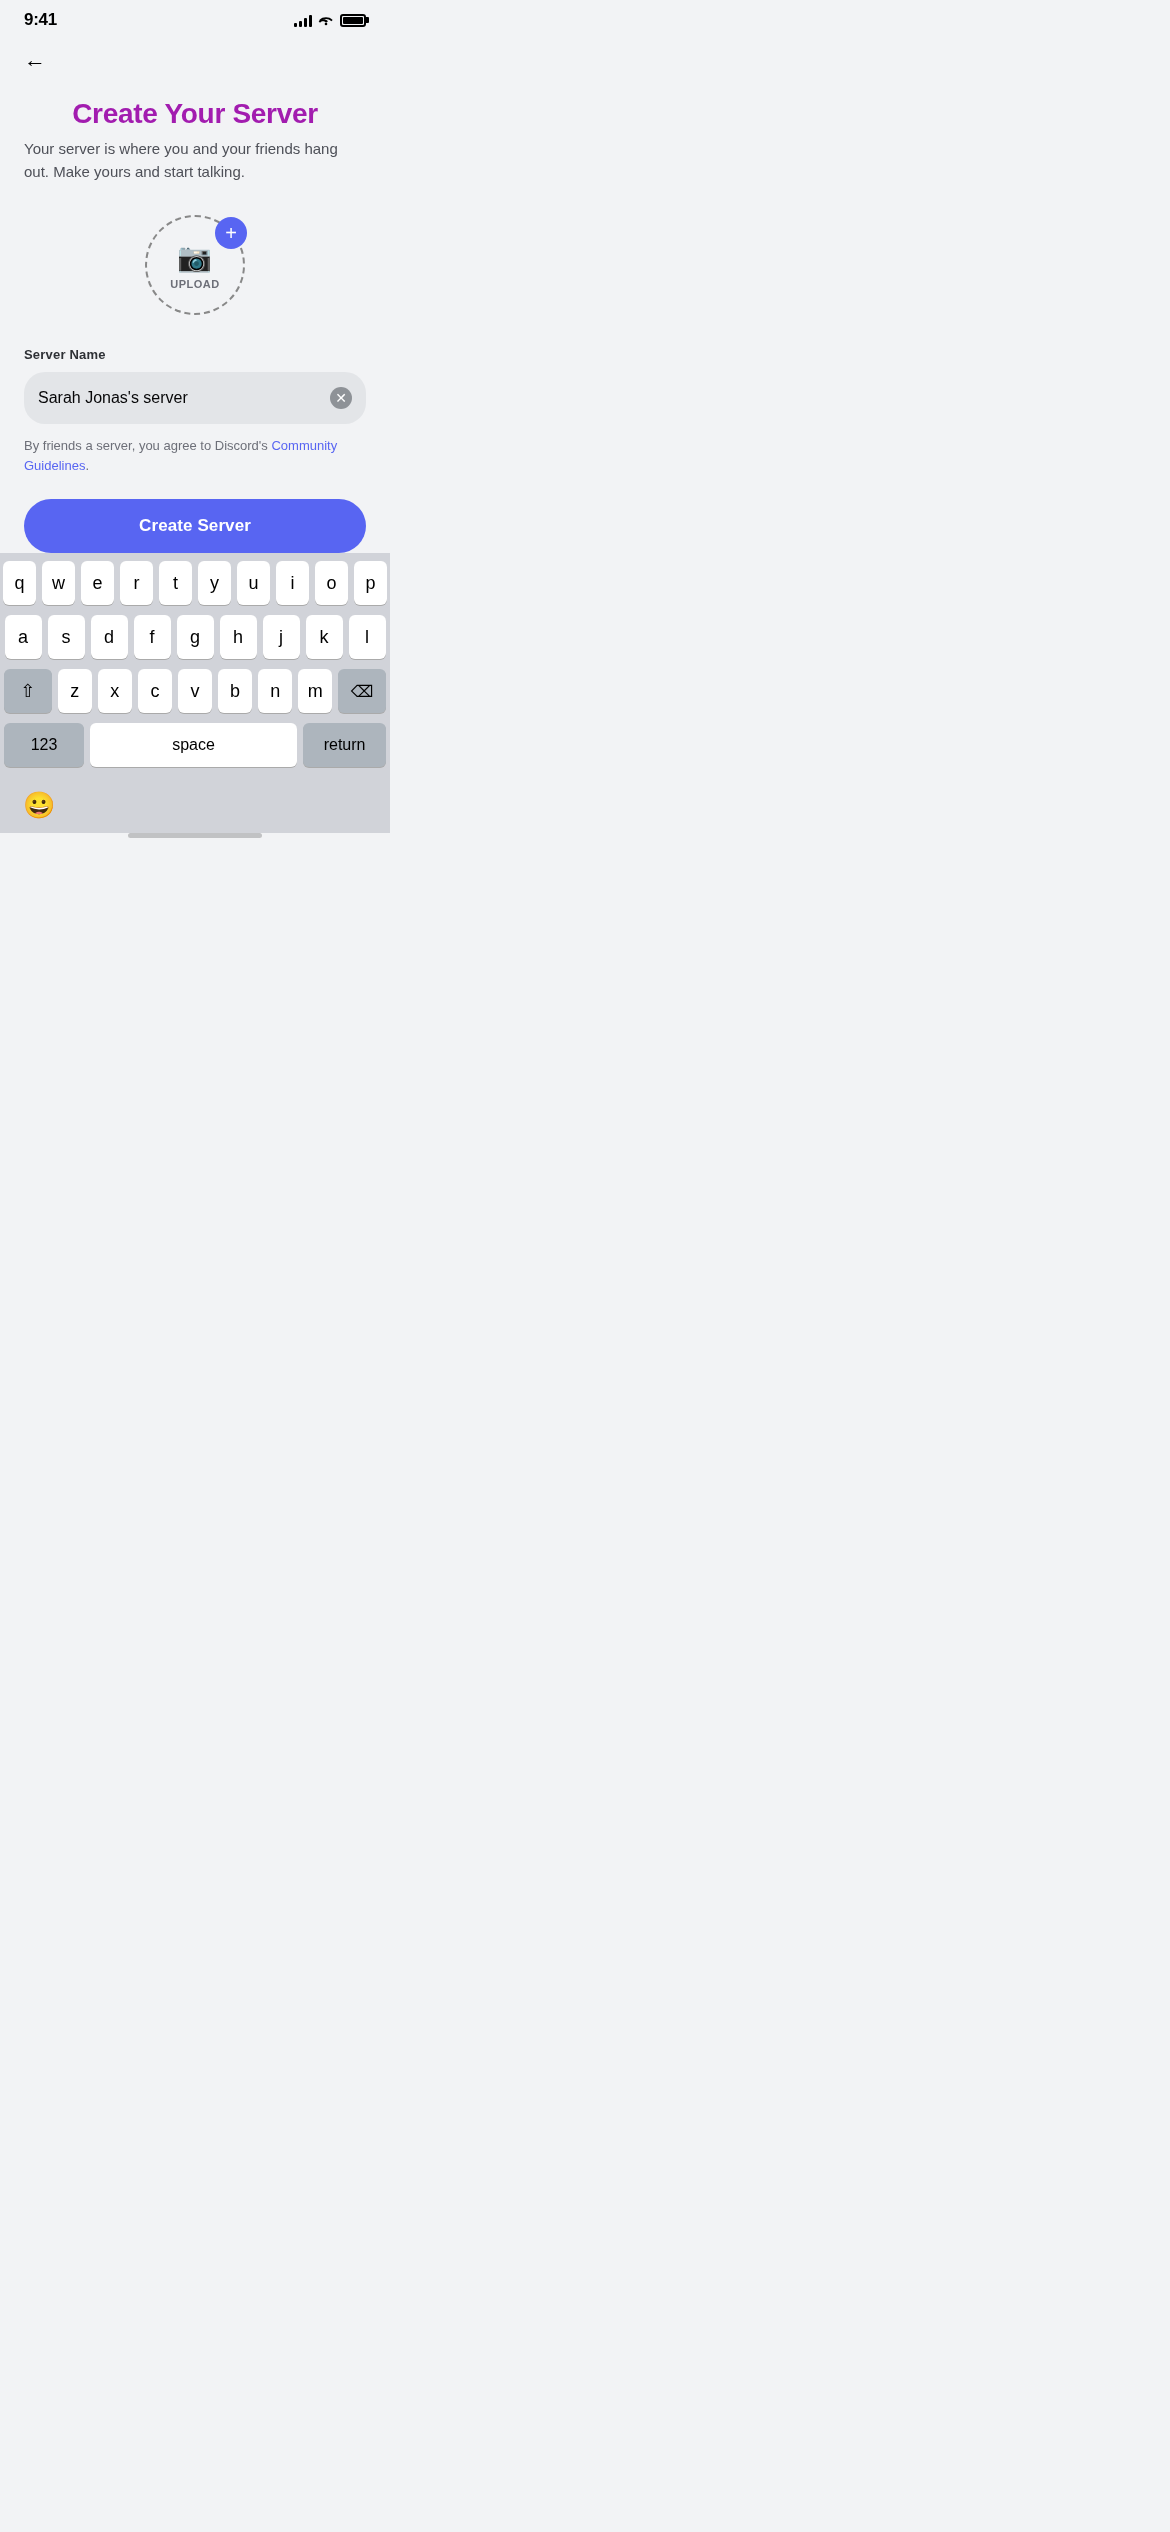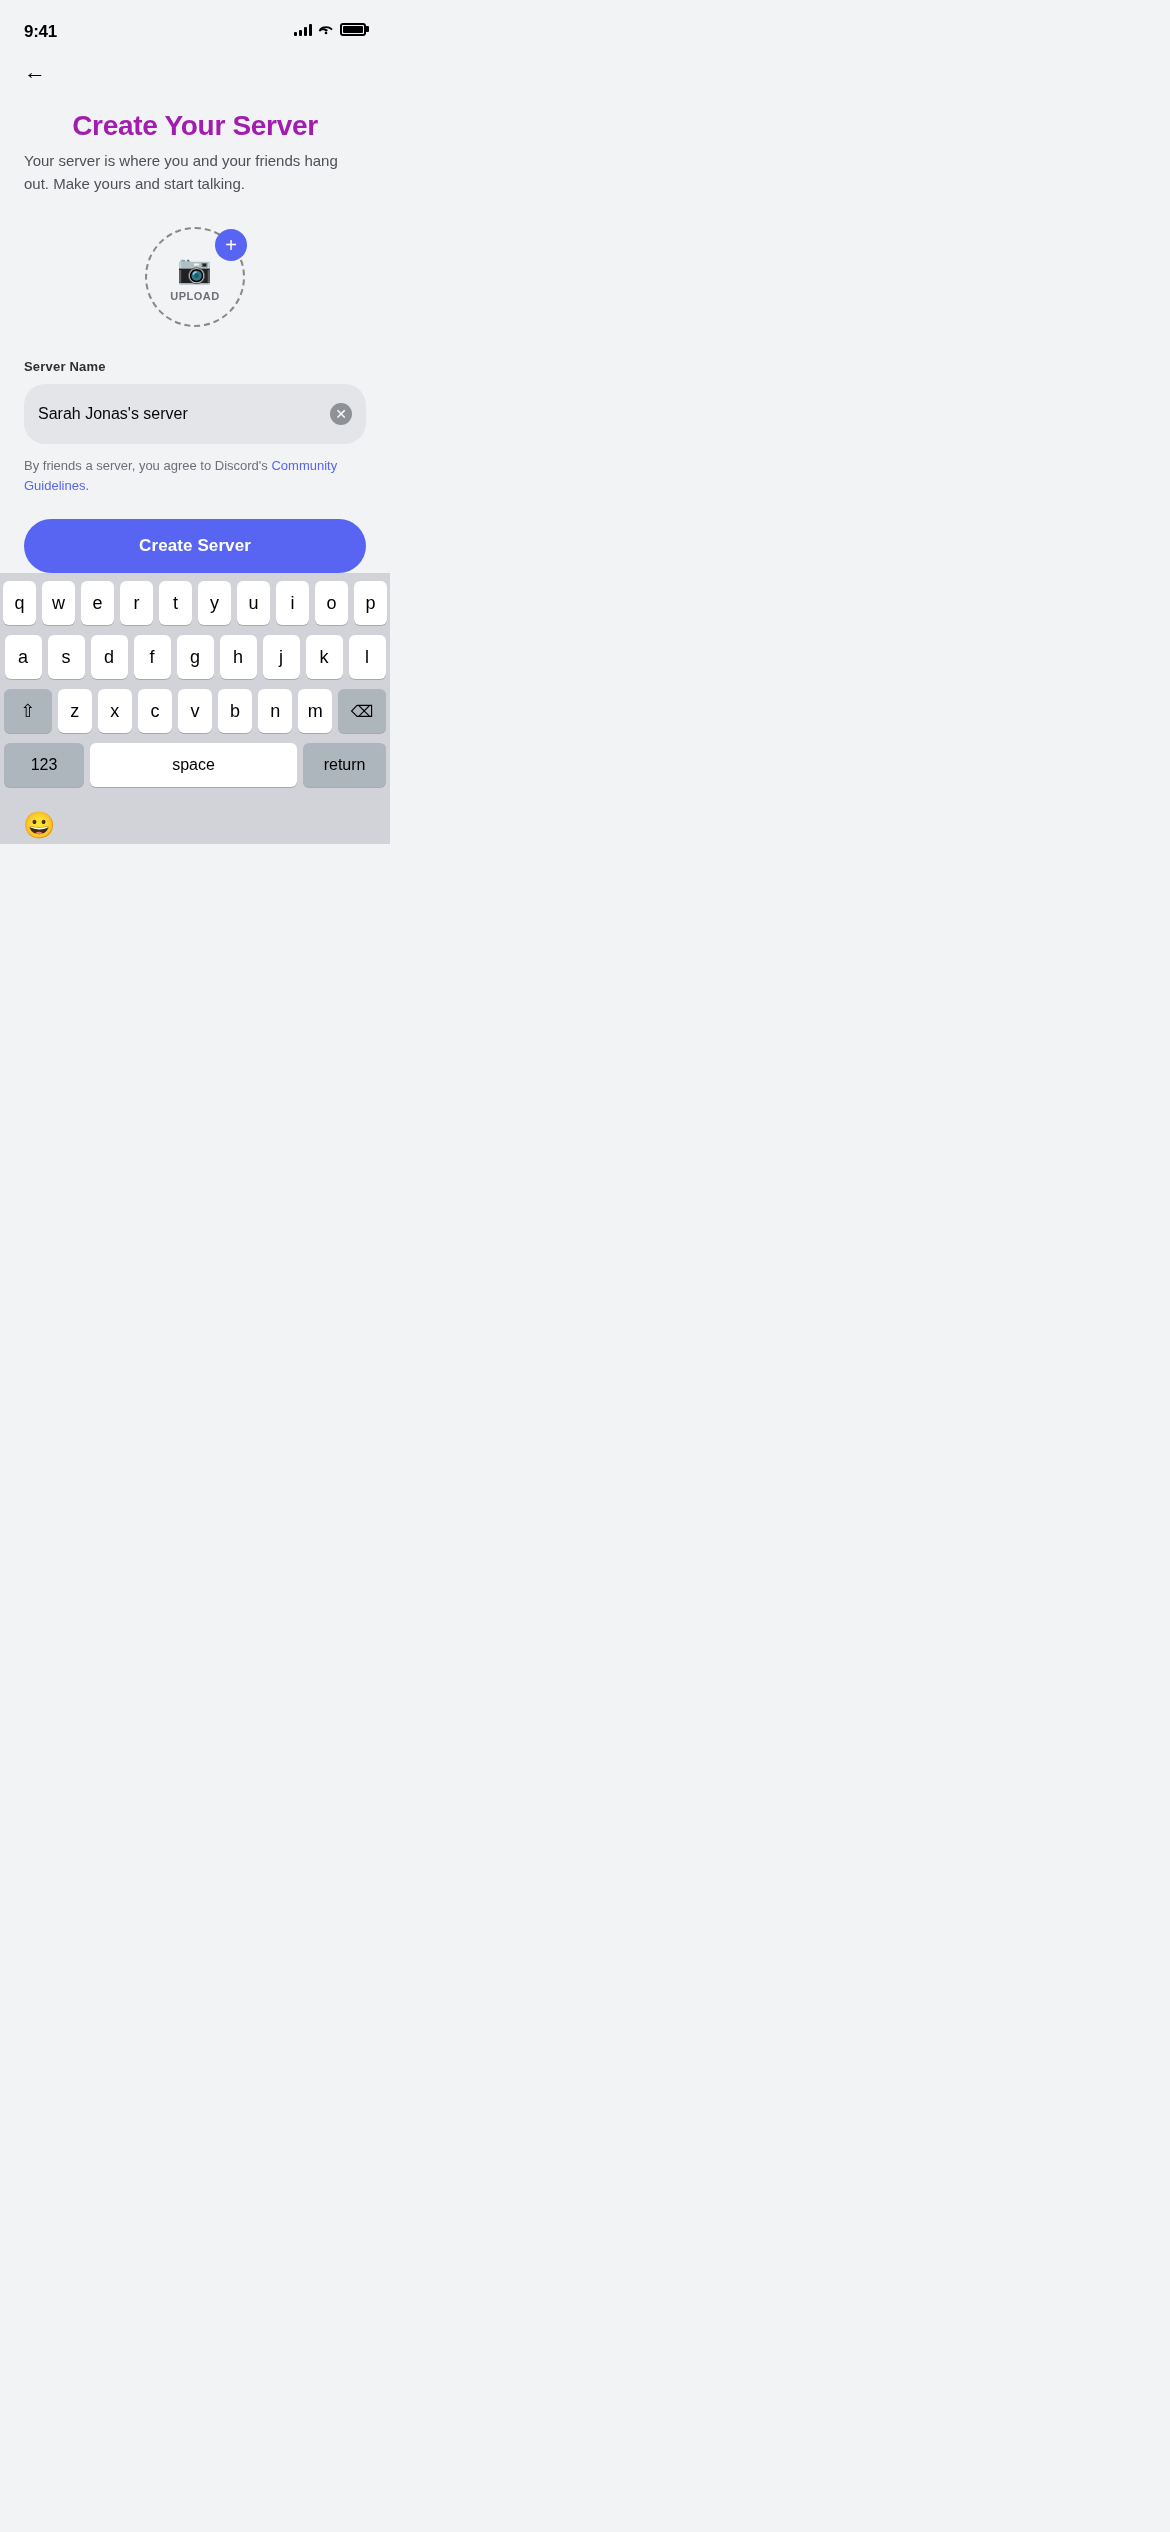--- a/index.html
+++ b/index.html
@@ -12,22 +12,22 @@
       font-family: -apple-system, BlinkMacSystemFont, 'Helvetica Neue', Arial, sans-serif;
       overflow: hidden;
       display: flex;
       flex-direction: column;
     }
 
     
     .status-bar {
       display: flex;
       justify-content: space-between;
-      align-items: flex-start;
-      padding: 22px 24px 0 24px;
+      align-items: center;
+      padding: 10px 24px 0 24px;
       height: 48px;
     }
 
     .status-time {
       font-size: 17px;
       font-weight: 600;
       color: #000;
       letter-spacing: -0.3px;
     }
 
@@ -195,21 +195,21 @@
       letter-spacing: 0.2px;
     }
 
     .text-input-wrapper {
       background: #e3e5e8;
       border-radius: 21px;
       padding: 0 14px;
       display: flex;
       align-items: center;
       margin-bottom: 12px;
-      height: 60px;
+      height: 52px;
     }
 
     .text-input {
       flex: 1;
       background: transparent;
       border: none;
       outline: none;
       font-size: 16px;
       color: #060607;
       font-family: inherit;

